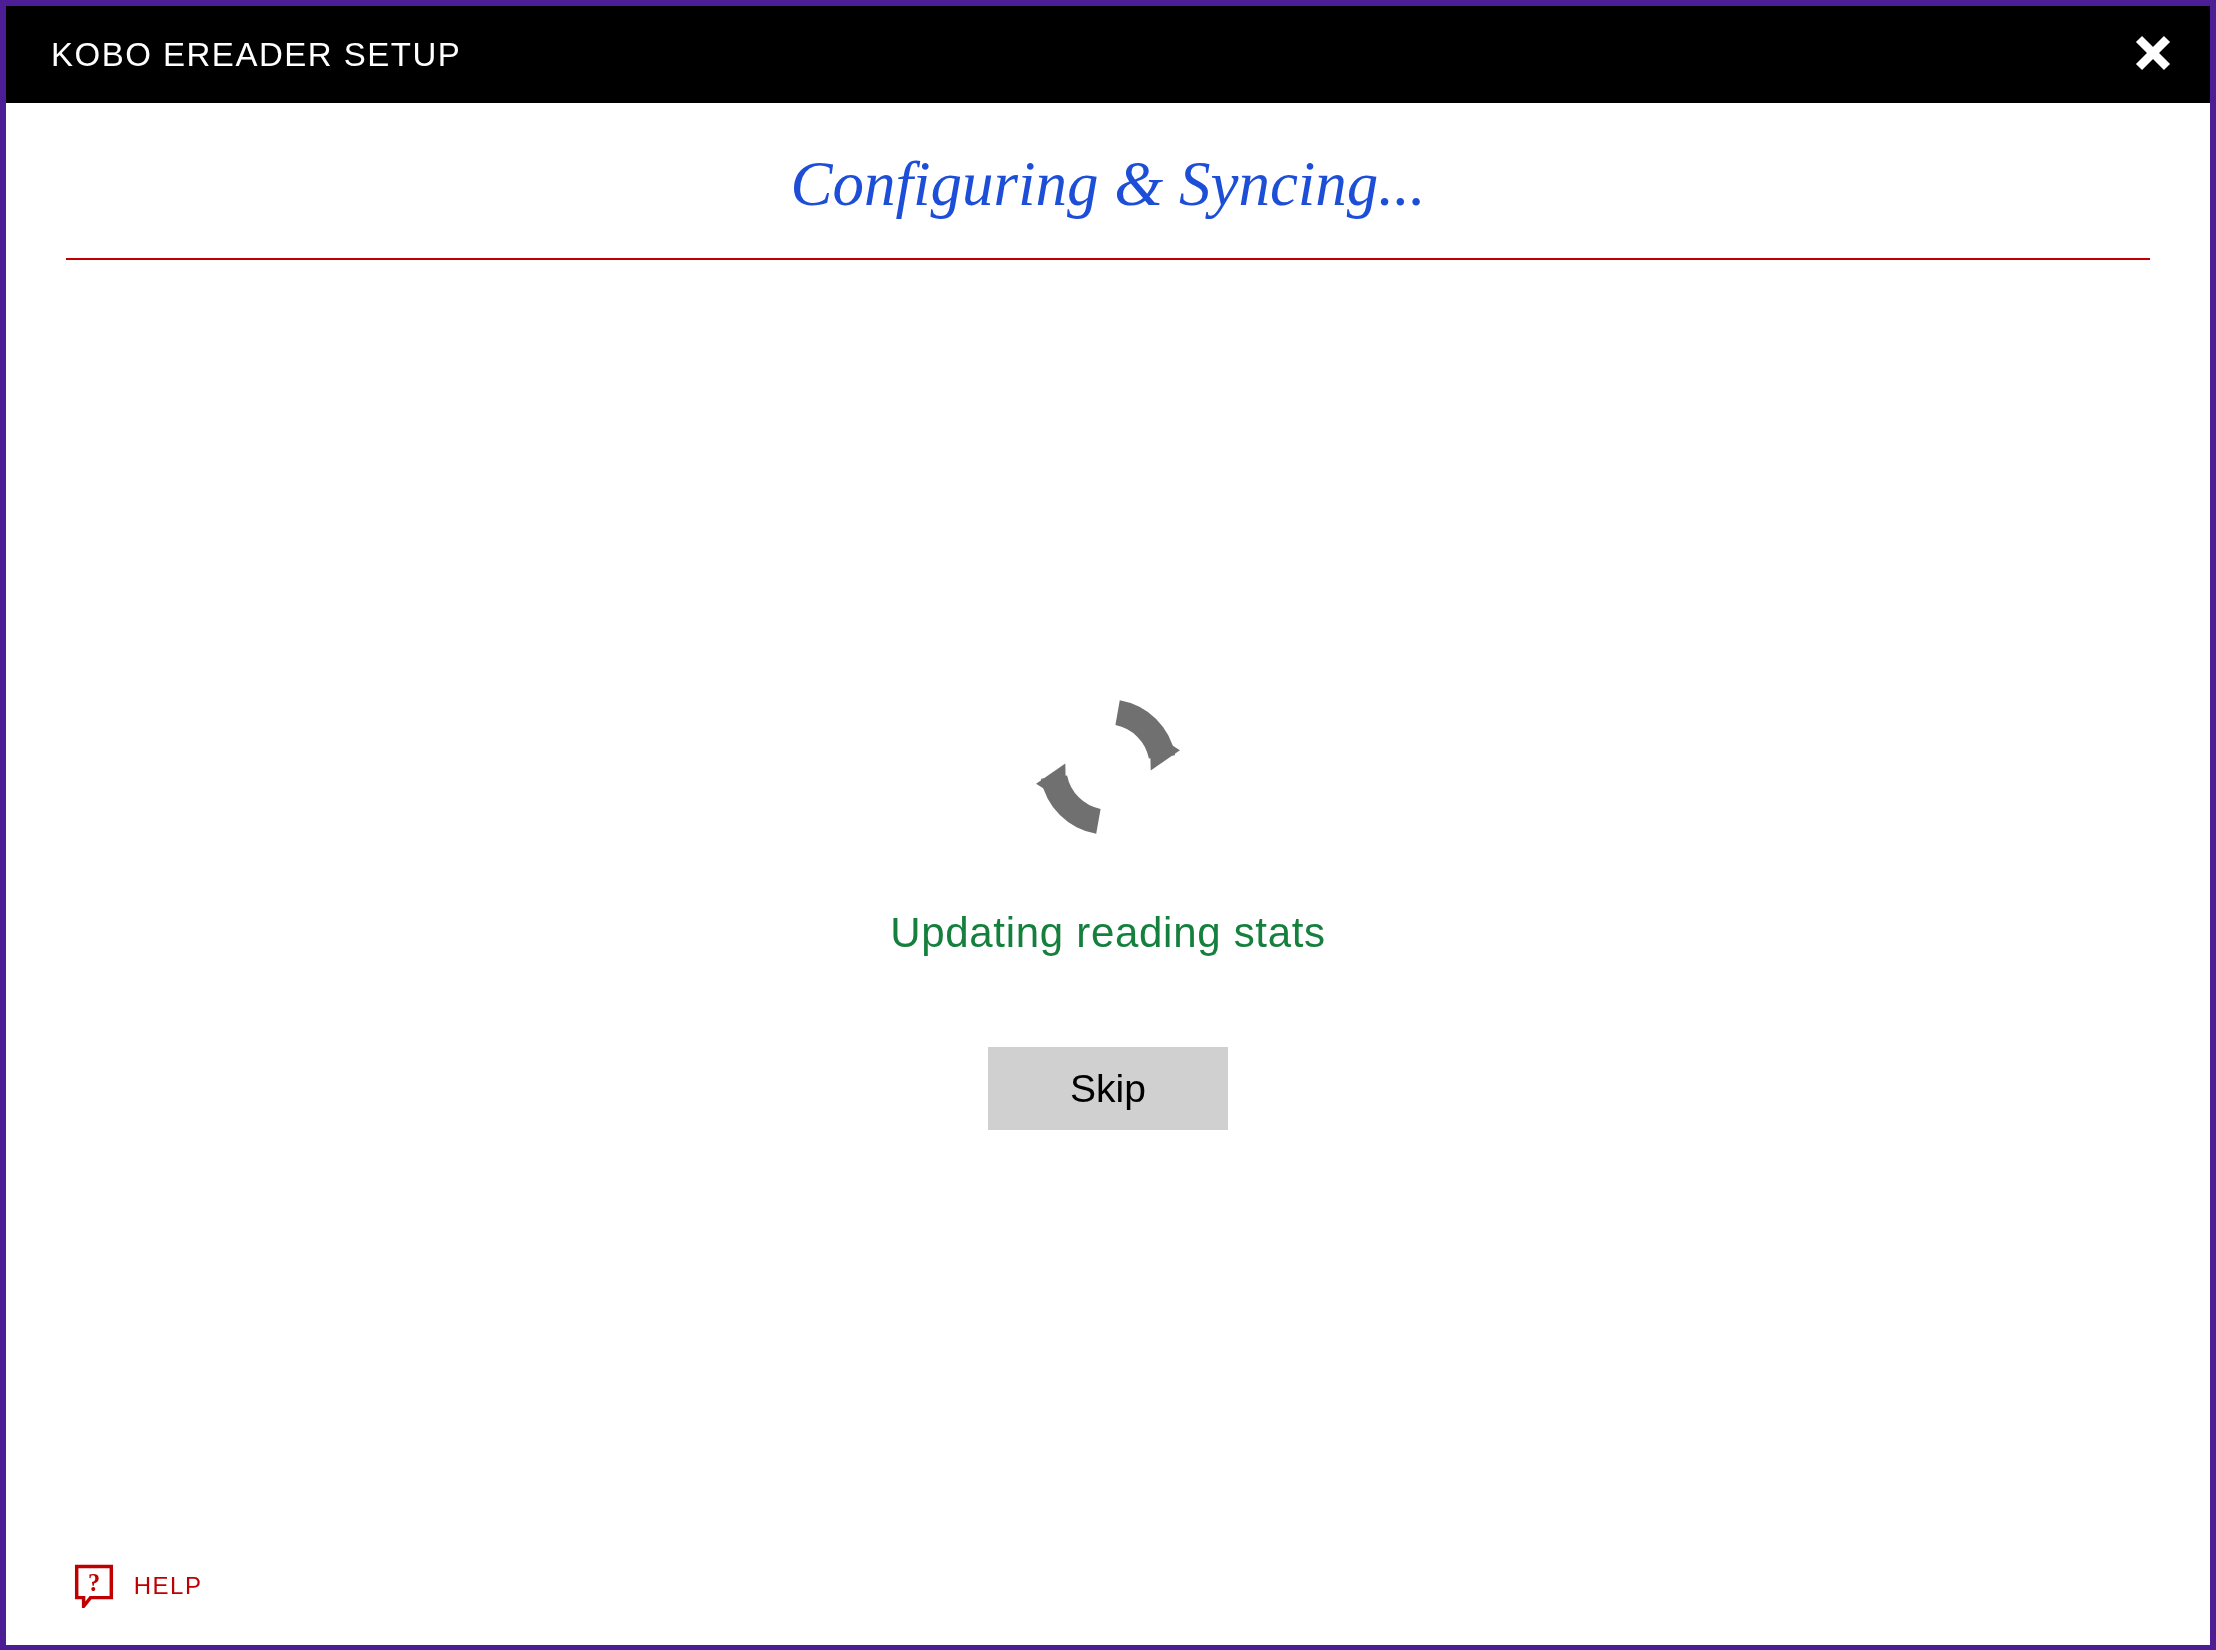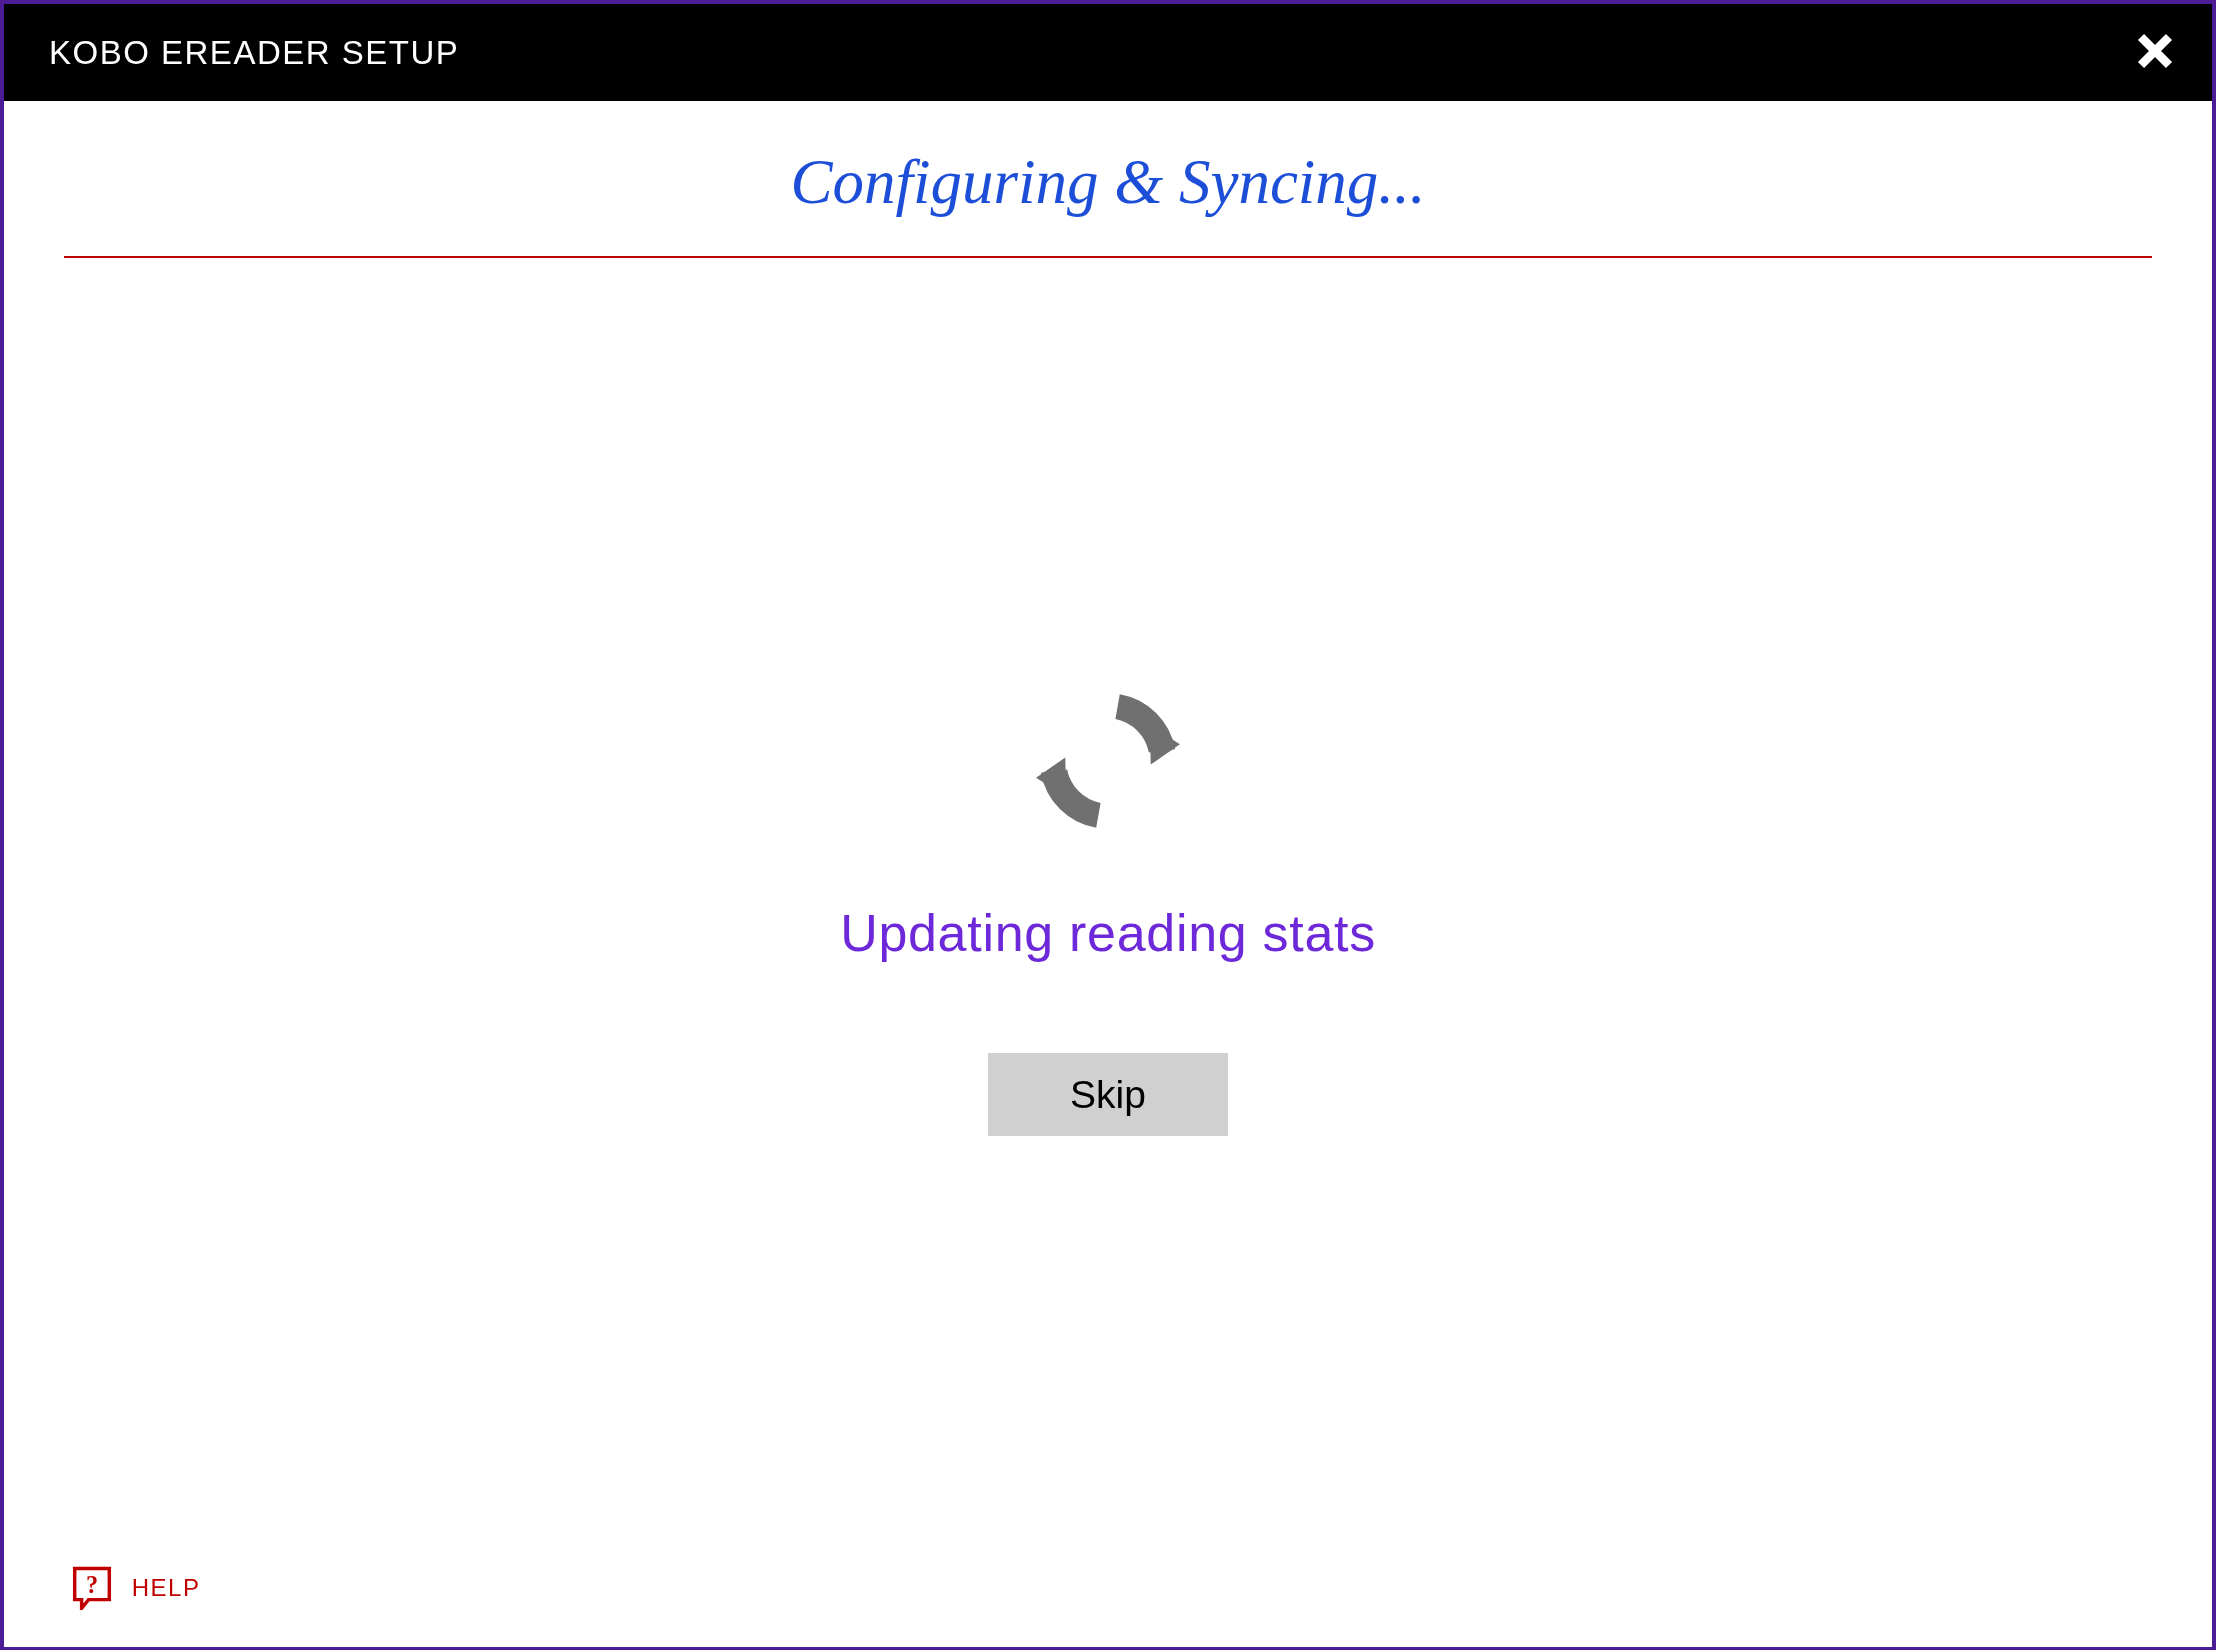--- a/index.html
+++ b/index.html
@@ -12,21 +12,21 @@
       font-family: "Trebuchet MS", "Lucida Sans Unicode", "Lucida Grande", sans-serif;
       background: #ffffff;
       width: 2216px;
       height: 1651px;
       overflow: hidden;
     }
     
     .window {
       width: 100%;
       height: 100%;
-      border: 4px solid #4c1d95;
+      border: 6px solid #4c1d95;
       display: flex;
       flex-direction: column;
       background: #ffffff;
     }
     
     .titlebar {
       background: #000000;
       color: #ffffff;
       display: flex;
       justify-content: space-between;
@@ -87,22 +87,22 @@
       gap: 45px;
       margin-top: -75px;
     }
     
     .sync-icon {
       width: 194px;
       height: 194px;
     }
     
     .status-text {
-      font-size: 52px;
-      color: #6d28d9;
+      font-size: 42px;
+      color: #15803d;
       letter-spacing: 0.7px;
     }
     
     .skip-btn {
       background: #d0d0d0;
       border: none;
       padding: 19.4px 82px;
       font-size: 39px;
       color: #000000;
       cursor: pointer;

